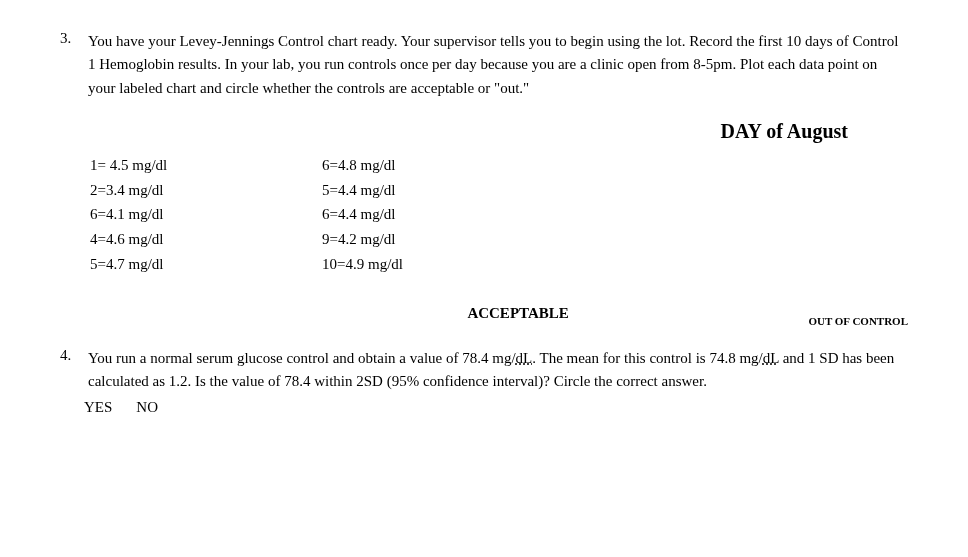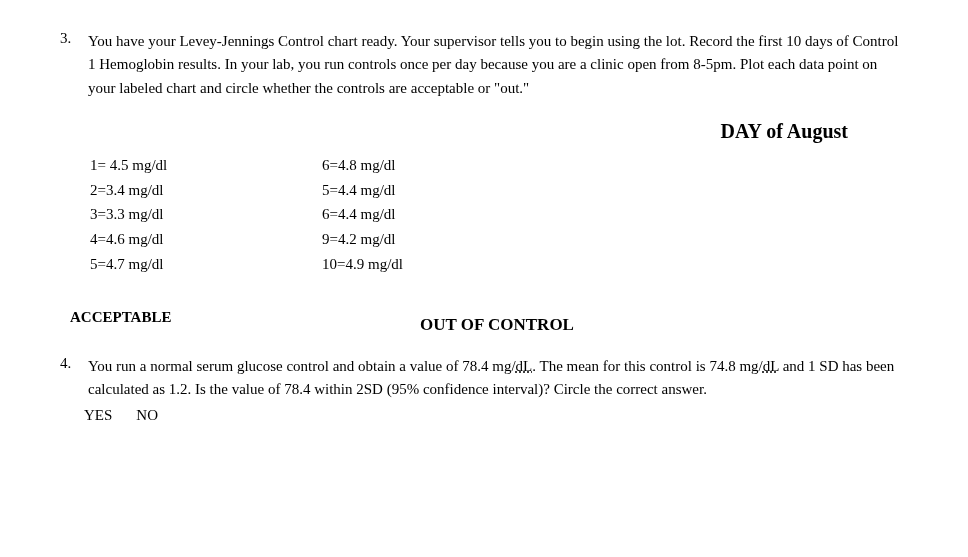--- a/index.html
+++ b/index.html
@@ -60,35 +60,36 @@
       line-height: 1.65;
     }
 
     .data-col-right {
       min-width: 220px;
       line-height: 1.65;
     }
 
     .acceptable-row {
       display: flex;
-      gap: 10px;
+      gap: 1px;
       margin: 24px 0 20px 0;
       padding-left: 10px;
       align-items: center;
+      justify-content: flex-end;
     }
 
     .acceptable-label {
       font-weight: bold;
       font-size: 15px;
       min-width: 220px;
     }
 
     .out-of-control-label {
       font-weight: bold;
-      font-size: 17px;
+      font-size: 11px;
       margin-left: 120px;
       margin-top: 14px;
     }
 
     .underline-dotted {
       text-decoration: underline;
       text-decoration-style: dotted;
     }
 
     .yes-no-row {
@@ -109,21 +110,21 @@
       <span class="question-body">You have your Levey-Jennings Control chart ready.  Your supervisor tells you to begin using the lot.  Record the first 10 days of Control 1 Hemoglobin results.  In your lab, you run controls once per day because you are a clinic open from 8-5pm.  Plot each data point on your labeled chart and circle whether the controls are acceptable or "out."</span>
     </div>
 
     <div class="day-section">
       <div class="day-title">DAY of August</div>
 
       <div class="data-columns">
         <div class="data-col">
           <div>1= 4.5 mg/dl</div>
           <div>2=3.4 mg/dl</div>
-          <div>3=3.3 mg/dl</div>
+          <div>6=4.1 mg/dl</div>
           <div>4=4.6 mg/dl</div>
           <div>5=4.7 mg/dl</div>
         </div>
         <div class="data-col-right">
           <div>6=4.8 mg/dl</div>
           <div>5=4.4 mg/dl</div>
           <div>6=4.4 mg/dl</div>
           <div>9=4.2 mg/dl</div>
           <div>10=4.9 mg/dl</div>
         </div>

